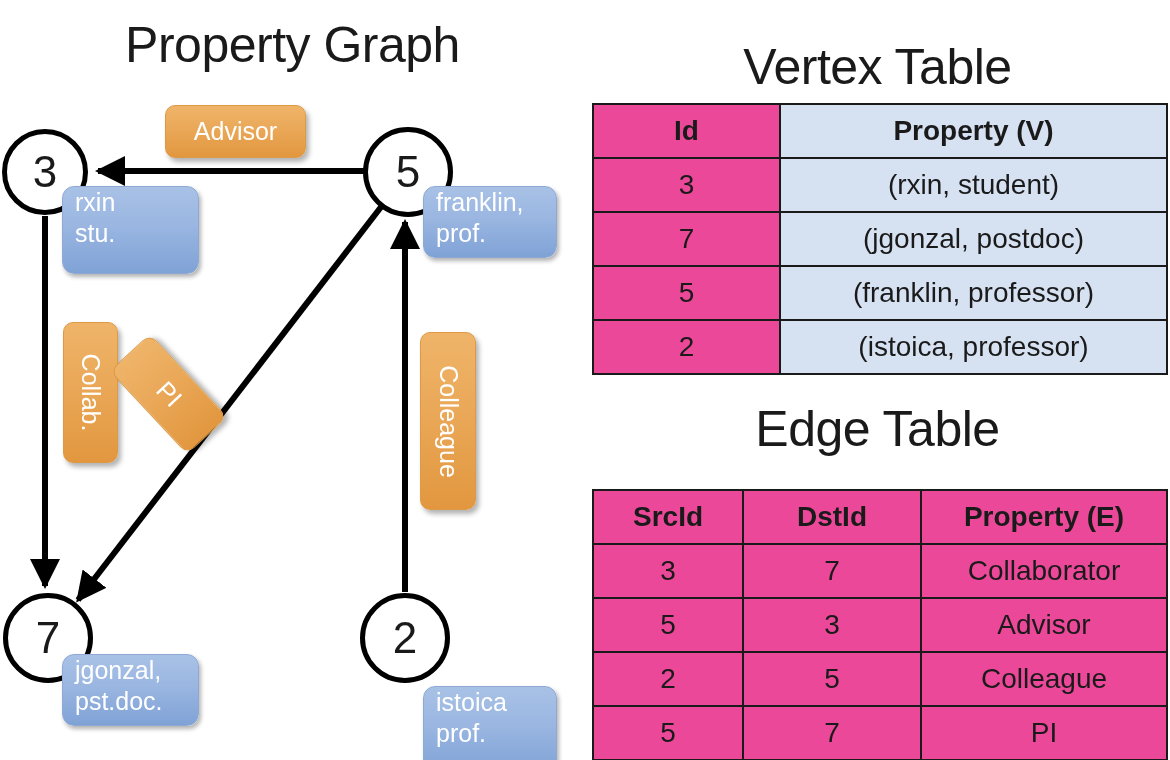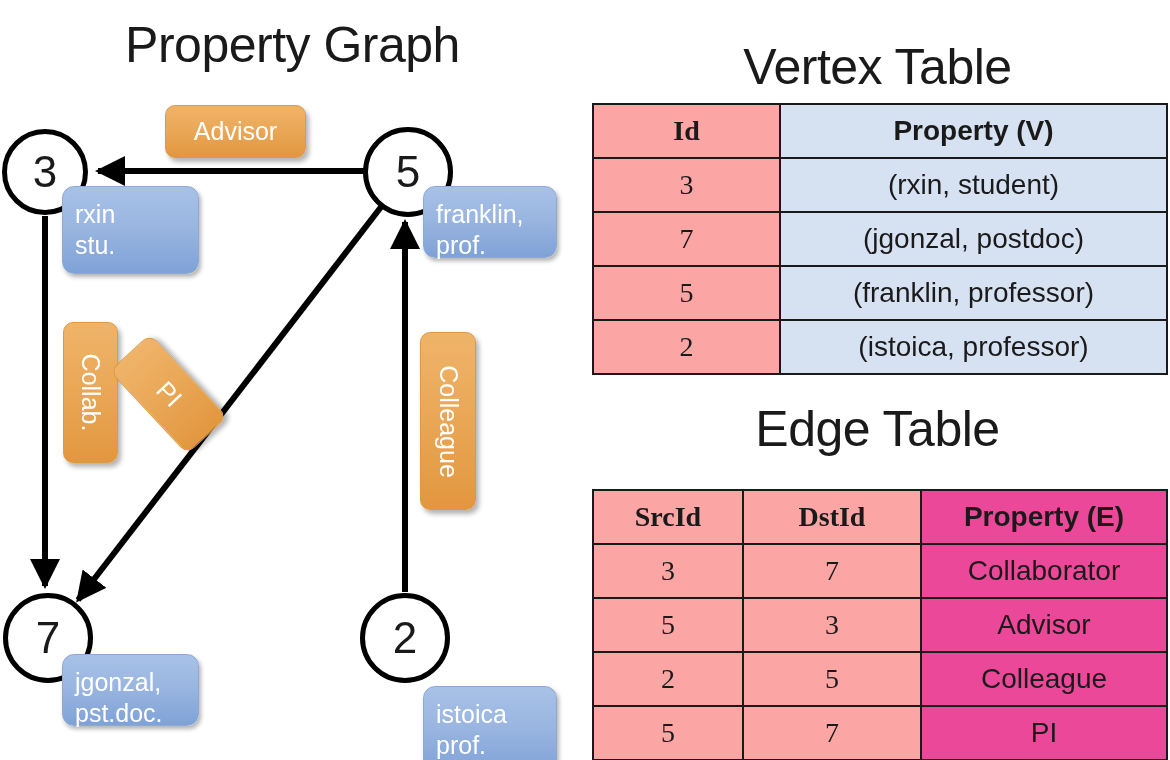--- a/index.html
+++ b/index.html
@@ -63,21 +63,21 @@
     position: absolute;
     border-radius: 12px;
     background: linear-gradient(180deg, #a8c1e6 0%, #9ab6e1 45%, #7fa2d6 100%);
     border: 1px solid #8fa9d4;
     box-shadow: 2px 3px 4px rgba(0,0,0,0.30);
     color: #ffffff;
     font-family: "Liberation Sans", sans-serif;
     font-weight: 300;
     font-size: 25px;
     line-height: 1.25;
-    padding: 12px 12px;
+    padding: 0 12px;
     box-sizing: border-box;
     z-index: 6;
     white-space: pre-line;
   }
 
   
   .ebox {
     position: absolute;
     border-radius: 10px;
     background: linear-gradient(180deg, #efb469 0%, #eaa858 45%, #e2973f 100%);
@@ -115,21 +115,21 @@
     font-size: 28px;
     color: #1a1a1a;
     padding: 0;
     height: 52px;
     line-height: 52px;
     white-space: nowrap;
   }
   .tbl th { font-weight: 700; font-size: 28px; }
   .cell-blue   { background: #d6e1f2; }
   .cell-orange { background: #ec4899; }
-  .cell-white  { background: #fca5a5; font-family: Liberation Serif, serif; }
+  .cell-white  { background: #ec4899; }
 
   #vertex-table { left: 592px; top: 103px; width: 574px; }
   #edge-table   { left: 592px; top: 489px; width: 574px; }
 </style>
 </head>
 <body>
 
 <div class="big-title" id="title-property-graph">Property Graph</div>
 <div class="big-title" id="title-vertex-table">Vertex Table</div>
 <div class="big-title" id="title-edge-table">Edge Table</div>

